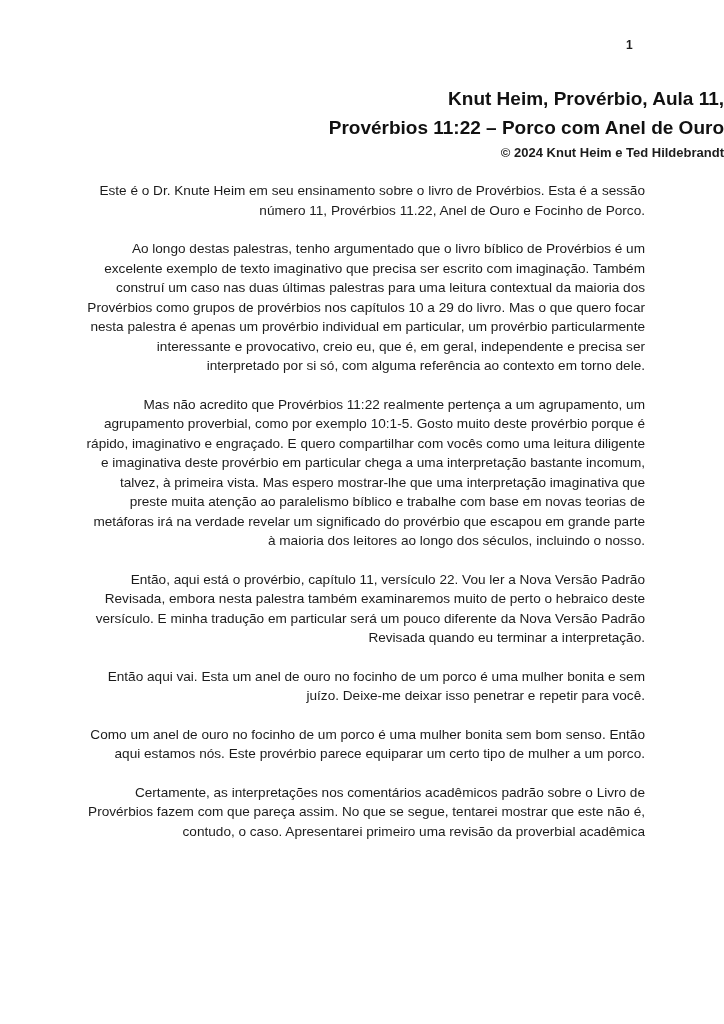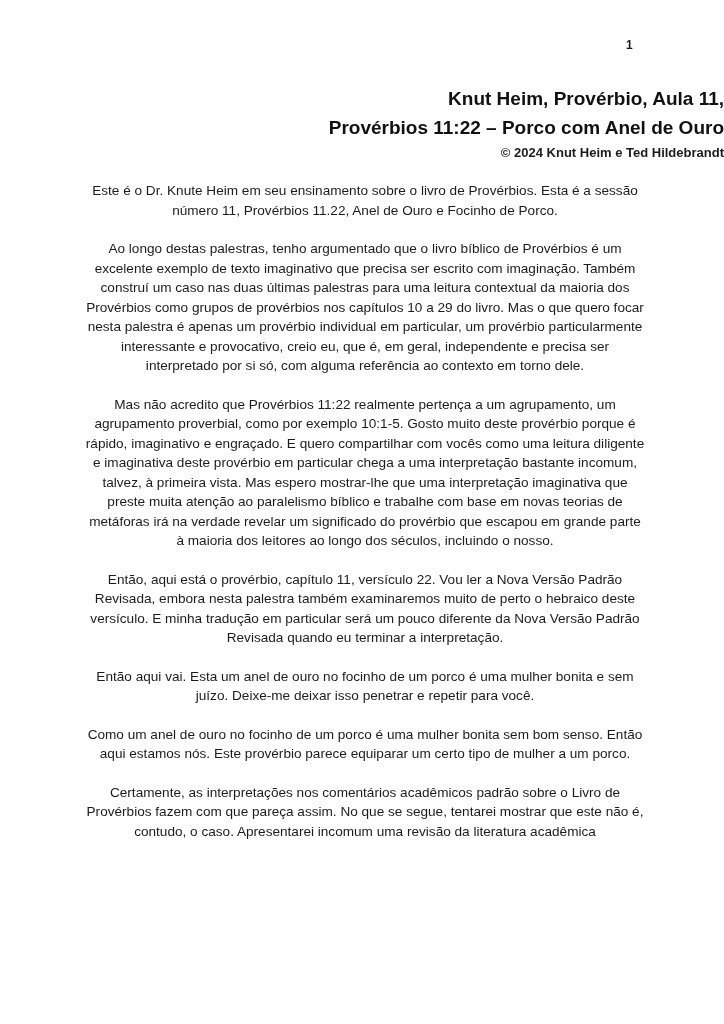--- a/index.html
+++ b/index.html
@@ -40,21 +40,21 @@
     margin-top: 3px;
     font-size: 13px;
     font-weight: bold;
     color: #1c1c1c;
   }
   .body-text {
     margin: 21px 0 0 85px;
     width: 560px;
     font-size: 13.6px;
     line-height: 19.5px;
-    text-align: center;
+    text-align: right;
   }
   .body-text p {
     margin-bottom: 19px;
   }
 </style>
 </head>
 <body>
 
 <div class="page">
 
@@ -66,16 +66,16 @@
     <div class="copyright">© 2024 Knut Heim e Ted Hildebrandt</div>
   </div>
 
   <div class="body-text">
     <p>Este é o Dr. Knute Heim em seu ensinamento sobre o livro de Provérbios. Esta é a sessão número 11, Provérbios 11.22, Anel de Ouro e Focinho de Porco.</p>
     <p>Ao longo destas palestras, tenho argumentado que o livro bíblico de Provérbios é um excelente exemplo de texto imaginativo que precisa ser escrito com imaginação. Também construí um caso nas duas últimas palestras para uma leitura contextual da maioria dos Provérbios como grupos de provérbios nos capítulos 10 a 29 do livro. Mas o que quero focar nesta palestra é apenas um provérbio individual em particular, um provérbio particularmente interessante e provocativo, creio eu, que é, em geral, independente e precisa ser interpretado por si só, com alguma referência ao contexto em torno dele.</p>
     <p>Mas não acredito que Provérbios 11:22 realmente pertença a um agrupamento, um agrupamento proverbial, como por exemplo 10:1-5. Gosto muito deste provérbio porque é rápido, imaginativo e engraçado. E quero compartilhar com vocês como uma leitura diligente e imaginativa deste provérbio em particular chega a uma interpretação bastante incomum, talvez, à primeira vista. Mas espero mostrar-lhe que uma interpretação imaginativa que preste muita atenção ao paralelismo bíblico e trabalhe com base em novas teorias de metáforas irá na verdade revelar um significado do provérbio que escapou em grande parte à maioria dos leitores ao longo dos séculos, incluindo o nosso.</p>
     <p>Então, aqui está o provérbio, capítulo 11, versículo 22. Vou ler a Nova Versão Padrão Revisada, embora nesta palestra também examinaremos muito de perto o hebraico deste versículo. E minha tradução em particular será um pouco diferente da Nova Versão Padrão Revisada quando eu terminar a interpretação.</p>
     <p>Então aqui vai. Esta um anel de ouro no focinho de um porco é uma mulher bonita e sem juízo. Deixe-me deixar isso penetrar e repetir para você.</p>
     <p>Como um anel de ouro no focinho de um porco é uma mulher bonita sem bom senso. Então aqui estamos nós. Este provérbio parece equiparar um certo tipo de mulher a um porco.</p>
-    <p>Certamente, as interpretações nos comentários acadêmicos padrão sobre o Livro de Provérbios fazem com que pareça assim. No que se segue, tentarei mostrar que este não é, contudo, o caso. Apresentarei incomum uma revisão da literatura acadêmica</p>
+    <p>Certamente, as interpretações nos comentários acadêmicos padrão sobre o Livro de Provérbios fazem com que pareça assim. No que se segue, tentarei mostrar que este não é, contudo, o caso. Apresentarei primeiro uma revisão da proverbial acadêmica</p>
   </div>
 
 </div>
 
 </body></html>

